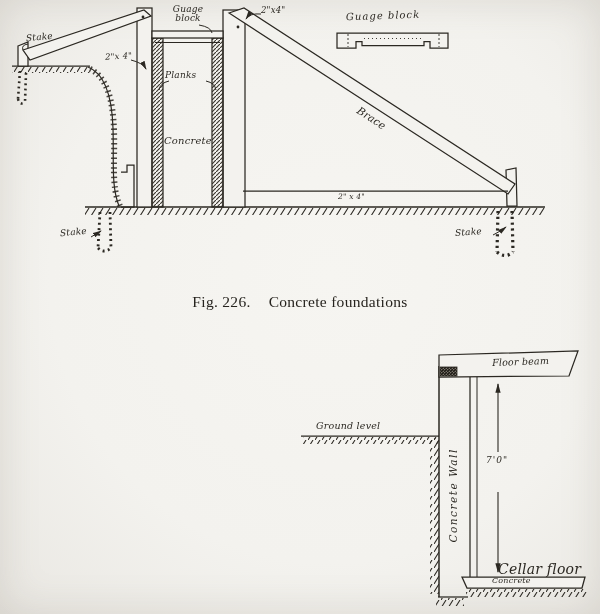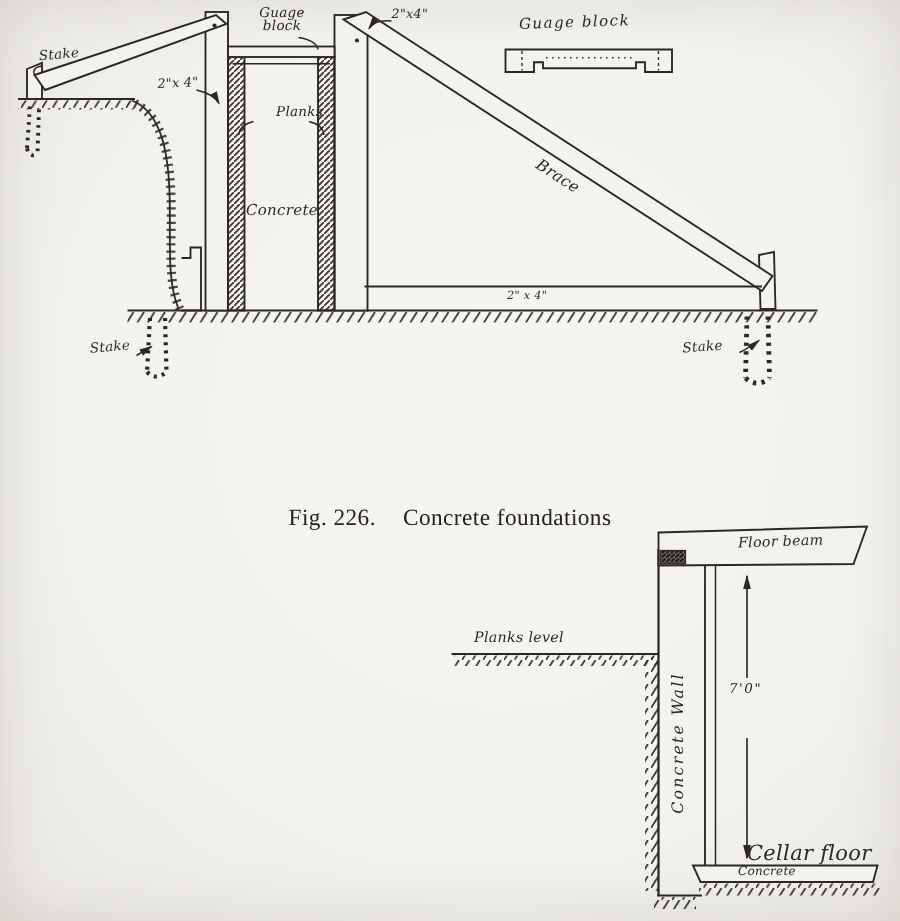--- a/index.html
+++ b/index.html
@@ -19,21 +19,20 @@
     line-height:1.02;
     white-space:pre;
     letter-spacing:.2px;
   }
   .caption{
     position:absolute;left:0;top:293;width:600px;
     top:293px;text-align:center;
     font-family:"Liberation Serif", serif;
     font-size:15.5px;color:#26231e;letter-spacing:.3px;
     font-style:normal;
-    margin-top:44px;
   }
   .caption .gap{display:inline-block;width:18px;}
 </style>
 </head>
 <body>
 
 <div class="page">
 
   <svg class="art" width="600" height="614" viewBox="0 0 600 614">
     <defs>
@@ -147,39 +146,39 @@
   </svg>
 
   <div class="lbl" style="left:26px;top:33px;font-size:9px;transform:rotate(-5deg);">Stake</div>
 
   <div class="lbl" style="left:166px;top:5px;width:44px;font-size:9px;white-space:normal;text-align:center;">Guage block</div>
 
   <div class="lbl" style="left:105px;top:52px;font-size:8.5px;transform:rotate(-3deg);">2"x 4"</div>
 
   <div class="lbl" style="left:261px;top:6px;font-size:8.5px;">2"x4"</div>
 
-  <div class="lbl" style="left:184px;top:71px;font-size:9px;">Planks</div>
+  <div class="lbl" style="left:165px;top:71px;font-size:9px;">Planks</div>
 
   <div class="lbl" style="left:164px;top:136px;font-size:10px;">Concrete</div>
 
   <div class="lbl" style="left:358px;top:104px;font-size:10.5px;transform:rotate(33deg);transform-origin:left center;">Brace</div>
 
   <div class="lbl" style="left:338px;top:193px;font-size:7.5px;">2" x 4"</div>
 
   <div class="lbl" style="left:60px;top:228px;font-size:9px;transform:rotate(-5deg);">Stake</div>
 
   <div class="lbl" style="left:455px;top:228px;font-size:9px;transform:rotate(-4deg);">Stake</div>
 
   <div class="lbl" style="left:346px;top:11px;font-size:10px;transform:rotate(-2deg);letter-spacing:1px;">Guage block</div>
 
   <div class="caption">
     <span>Fig. 226.</span><span class="gap"></span><span>Concrete foundations</span>
   </div>
 
-  <div class="lbl" style="left:316px;top:421px;font-size:9.5px;">Planks level</div>
+  <div class="lbl" style="left:316px;top:421px;font-size:9.5px;">Ground level</div>
 
   <div class="lbl" style="left:492px;top:357px;font-size:9.5px;transform:rotate(-2deg);">Floor beam</div>
 
   <div class="lbl" style="left:378px;top:490px;width:150px;text-align:center;font-size:10.5px;letter-spacing:1.5px;transform:rotate(-90deg);">Concrete Wall</div>
 
   <div class="lbl" style="left:486px;top:456px;font-size:9px;letter-spacing:1px;">7'0"</div>
 
   <div class="lbl" style="left:498px;top:562px;font-size:14px;">Cellar floor</div>
 
   <div class="lbl" style="left:492px;top:577px;font-size:8px;">Concrete</div>

